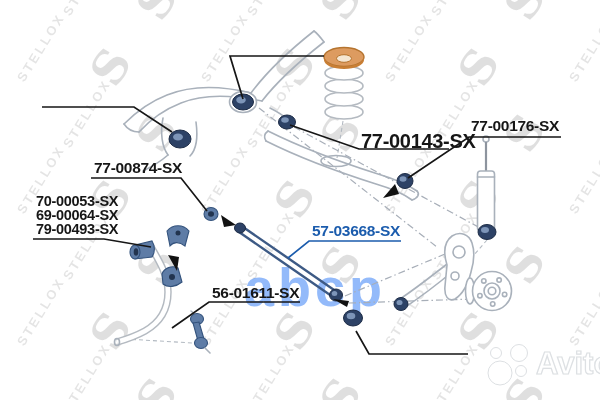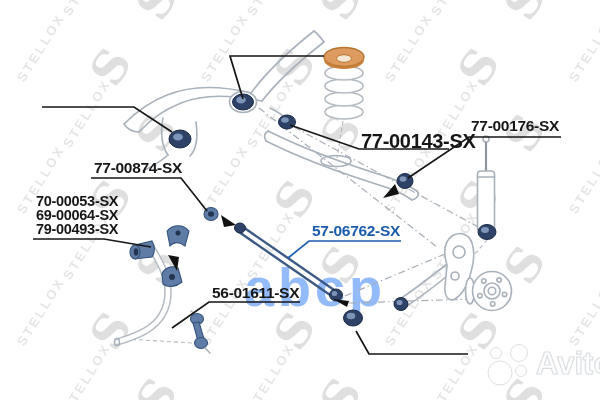--- a/index.html
+++ b/index.html
@@ -270,21 +270,21 @@
       <path class="leader" d="M468,354 L369,354 L356,331"></path>
     </g>
   </svg>
 
   <div class="lbl lbl-143">77-00143-SX</div>
   <div class="lbl lbl-176">77-00176-SX</div>
   <div class="lbl lbl-874">77-00874-SX</div>
   <div class="lbl lbl-79a">70-00053-SX</div>
   <div class="lbl lbl-79b">69-00064-SX</div>
   <div class="lbl lbl-79c">79-00493-SX</div>
-  <div class="lbl lbl-57">57-06762-SX</div>
+  <div class="lbl lbl-57">57-03668-SX</div>
   <div class="lbl lbl-56">56-01611-SX</div>
 
   <div class="avito">
     <svg width="48" height="48" viewBox="0 0 48 48">
       <g fill="#ffffff" stroke="#dde0e3" stroke-width="1">
         <circle cx="14" cy="33" r="12"></circle>
         <circle cx="33" cy="13" r="8.5"></circle>
         <circle cx="10" cy="13" r="5.5"></circle>
         <circle cx="35" cy="31" r="5.5"></circle>
       </g>

